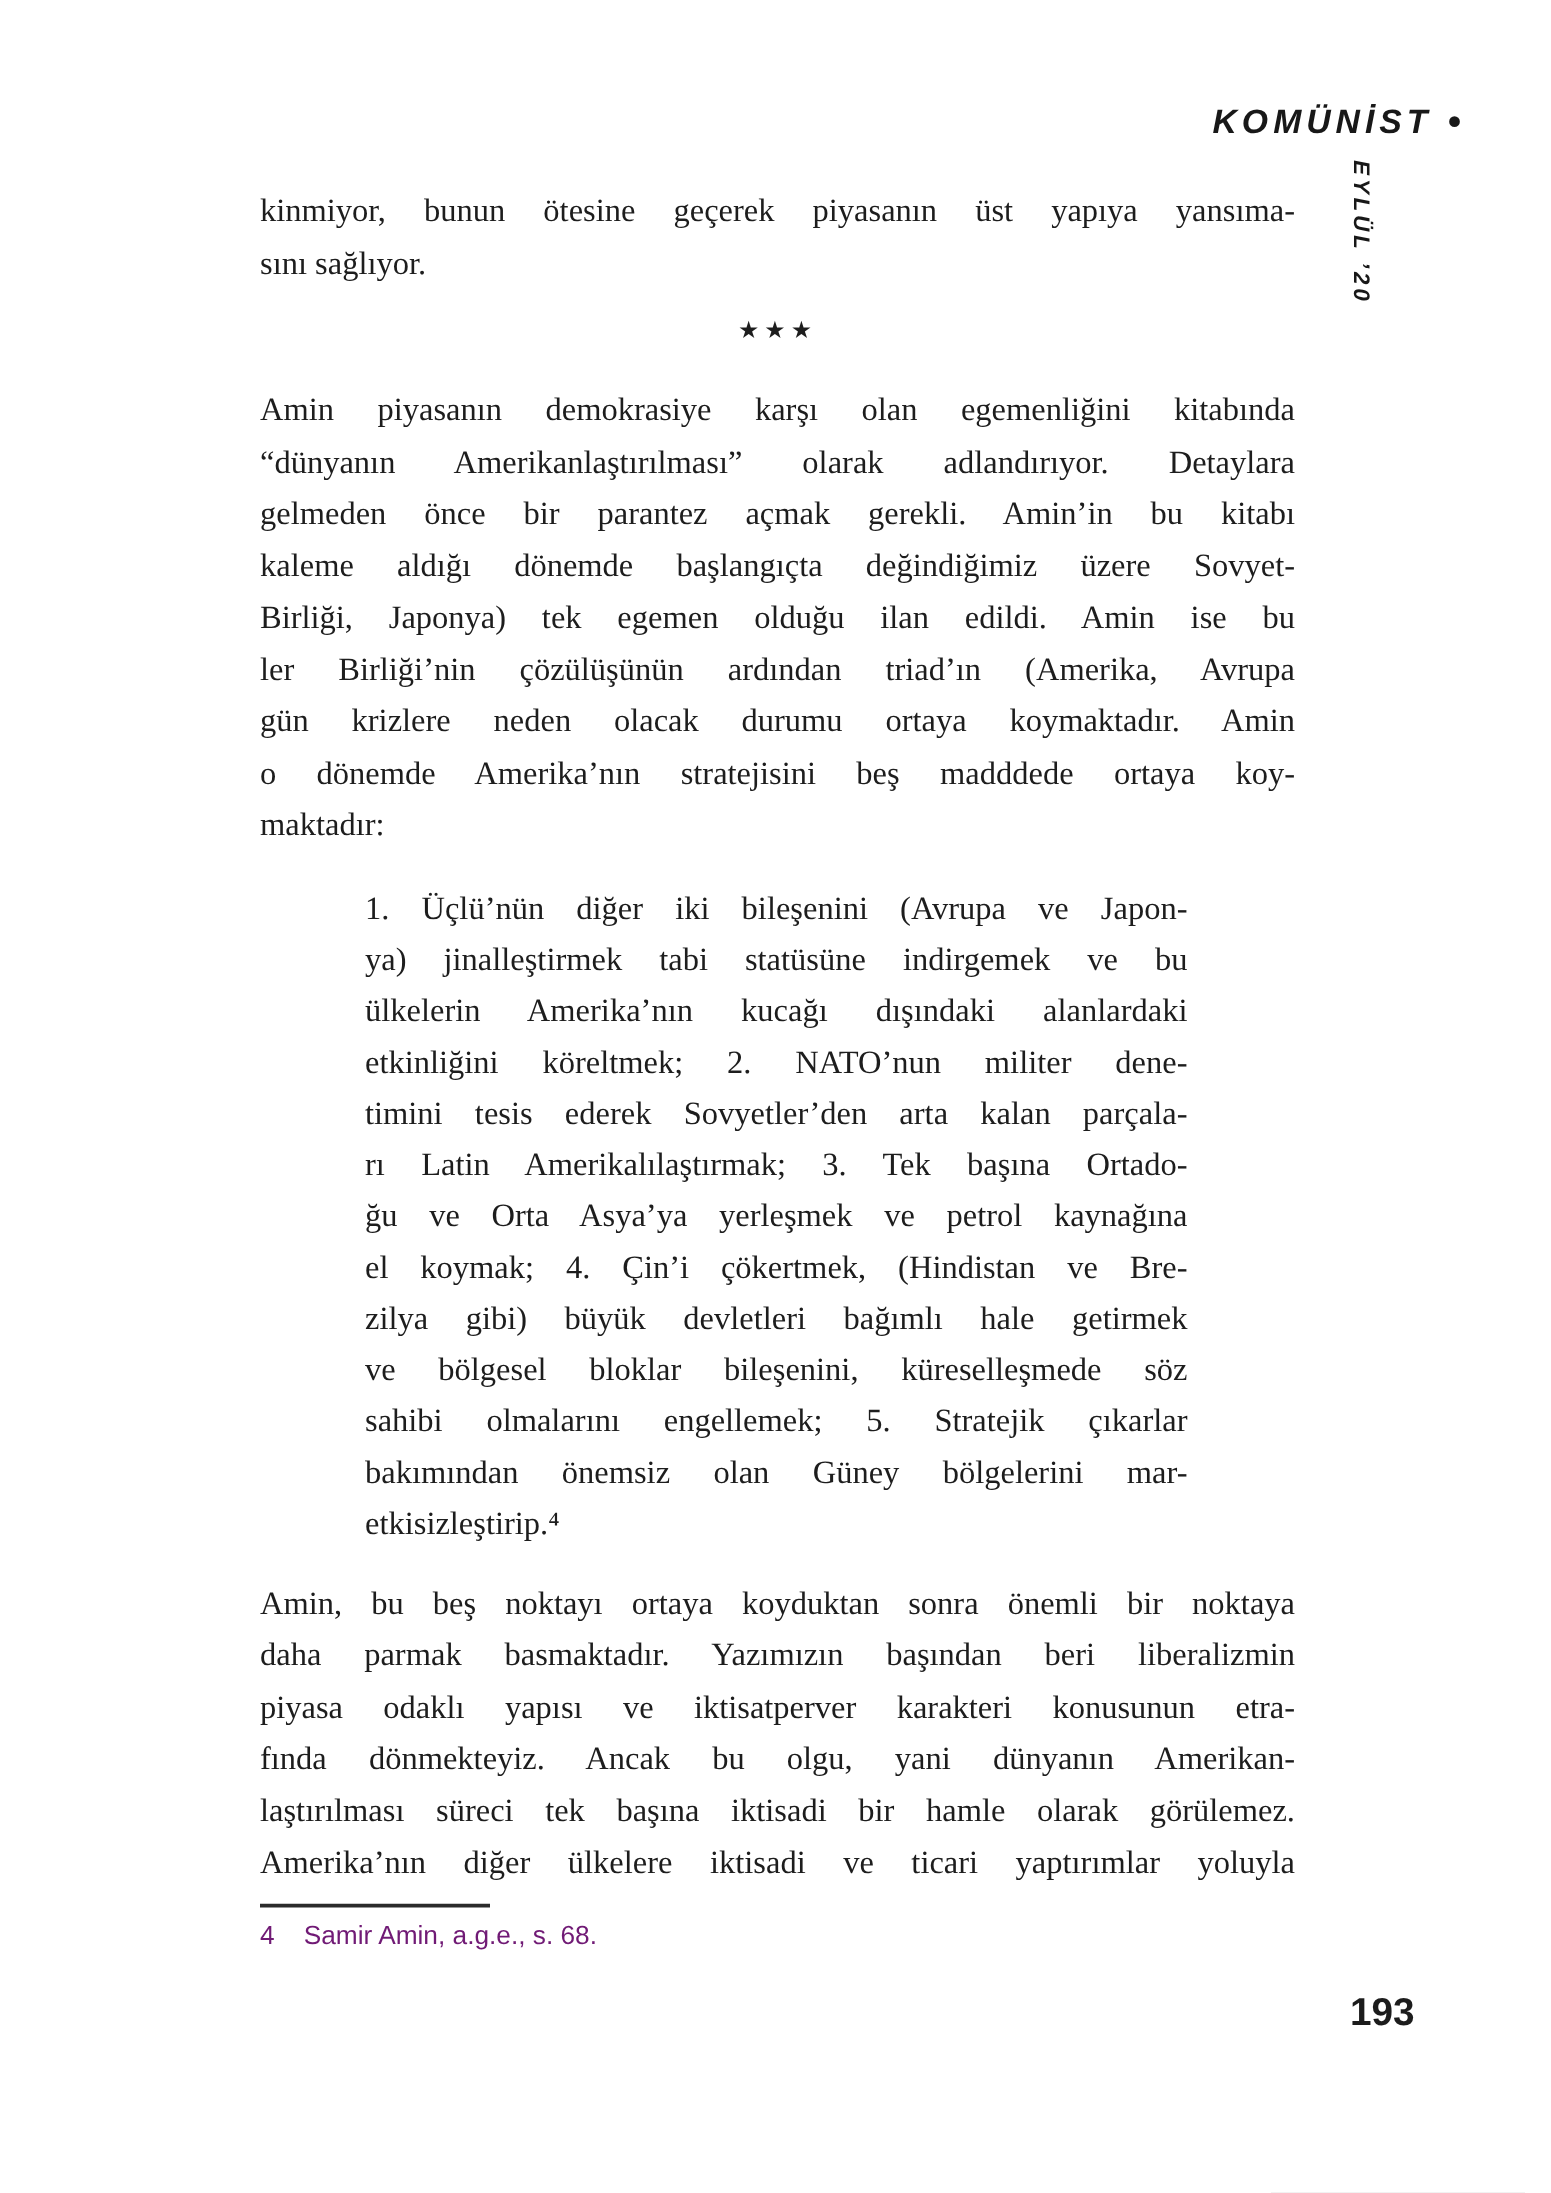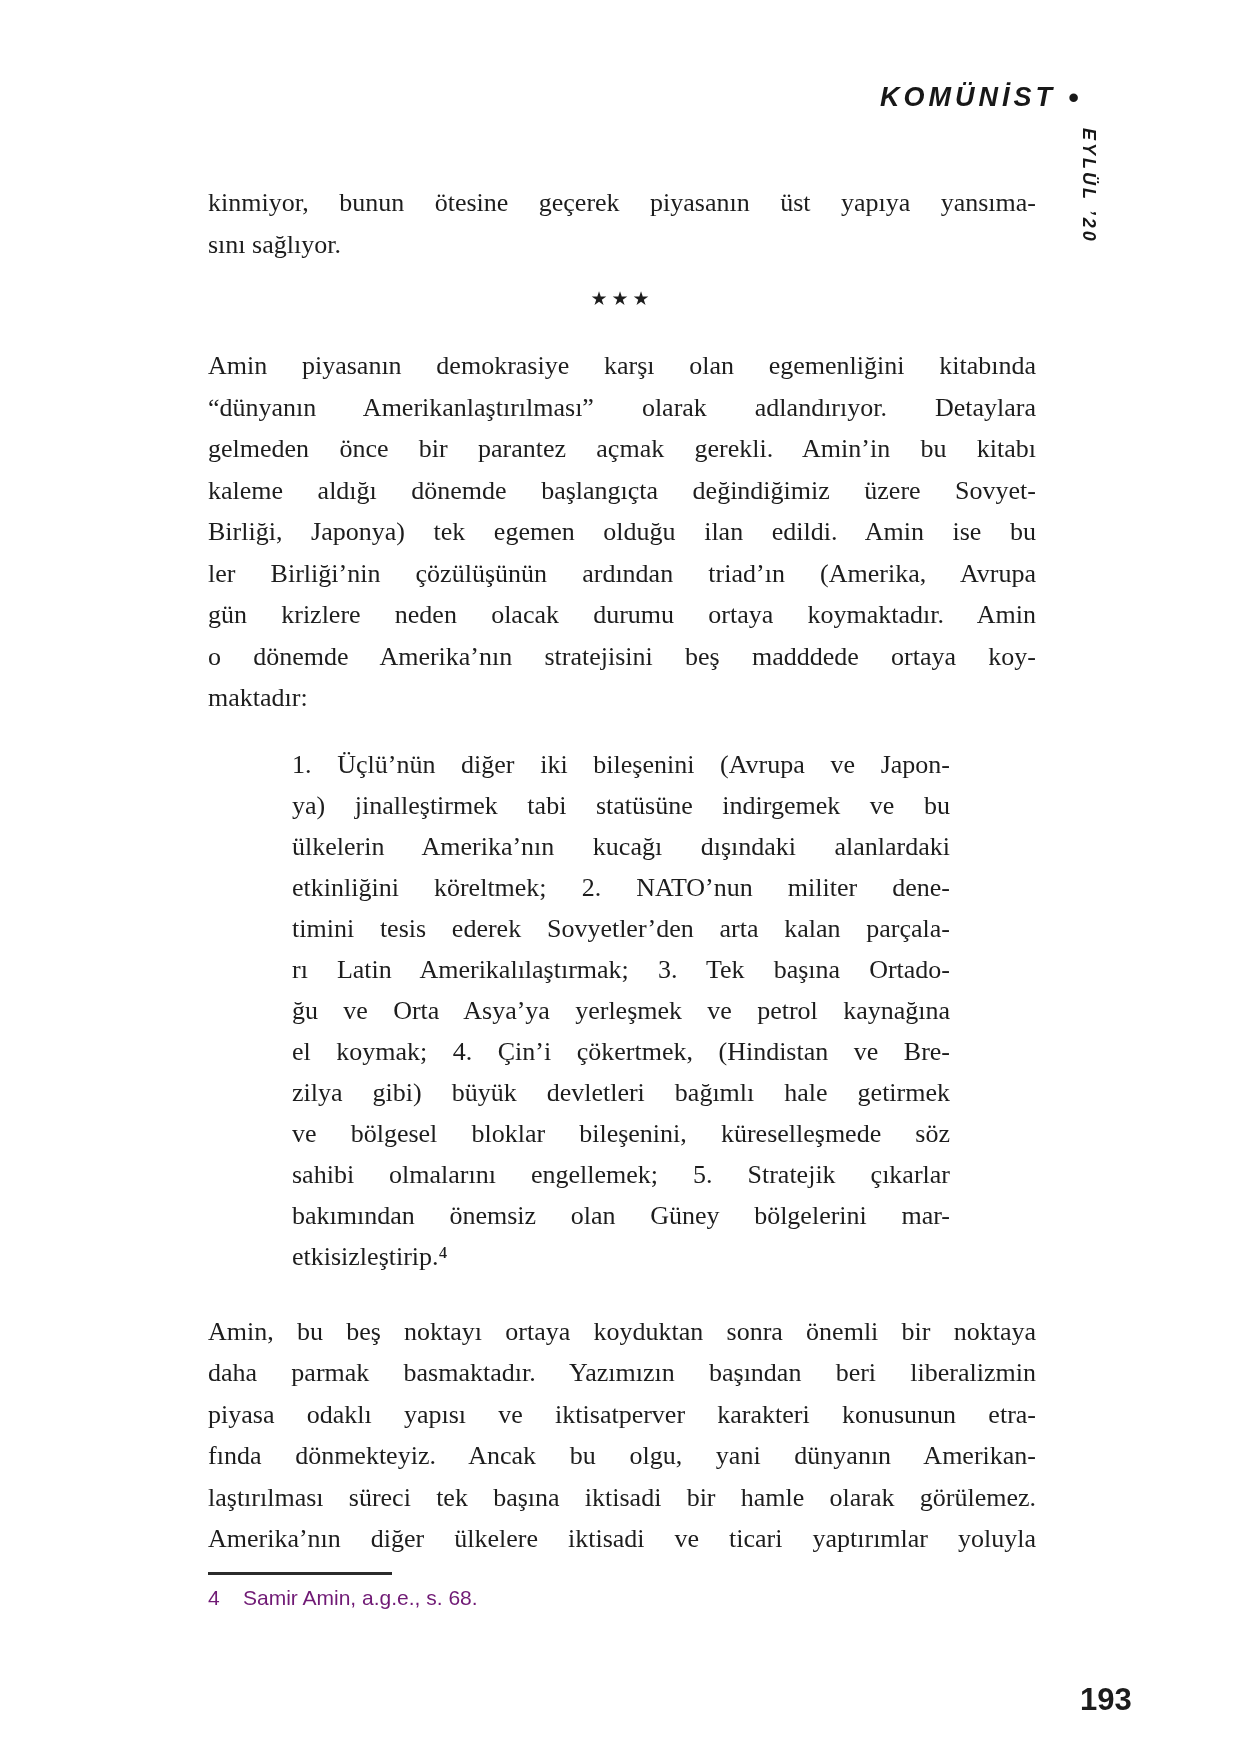--- a/index.html
+++ b/index.html
@@ -11,21 +11,21 @@
     background: #ffffff;
     overflow: hidden;
     font-family: "Liberation Serif", "DejaVu Serif", serif;
     color: #1d1d1d;
   }
 
   
   .running-head {
     position: absolute;
     top: 82px;
-    left: 880px;
+    left: 970px;
     display: flex;
     align-items: center;
     font-family: "Liberation Sans", "DejaVu Sans", sans-serif;
     font-style: italic;
     font-weight: bold;
     font-size: 27px;
     letter-spacing: 4px;
     color: #181818;
     white-space: nowrap;
   }
@@ -54,21 +54,20 @@
   .body-col {
     position: absolute;
     top: 148px;
     left: 208px;
     width: 828px;
   }
   .para {
     font-size: 26px;
     line-height: 41.5px;
     color: #1d1d1d;
-    margin-top: 34px;
   }
   .tline { text-align: justify; text-align-last: justify; }
   .tline-flush { text-align-last: left; }
 
   .stars {
     margin: 20px 0 30px 0;
     text-align: center;
     font-family: "DejaVu Sans", sans-serif;
     font-size: 19px;
     letter-spacing: 4px;
@@ -96,21 +95,21 @@
     font-family: "Liberation Sans", "DejaVu Sans", sans-serif;
     font-size: 21px;
     color: #701a75;
     line-height: 26px;
   }
   .footnote .fn-marker { display: inline-block; width: 35px; }
 
   
   .page-number {
     position: absolute;
-    top: 1682px;
+    top: 1592px;
     left: 1080px;
     font-family: "Liberation Sans", "DejaVu Sans", sans-serif;
     font-weight: bold;
     font-size: 31px;
     color: #1c1c1c;
   }
 </style>
 </head>
 <body>
 

